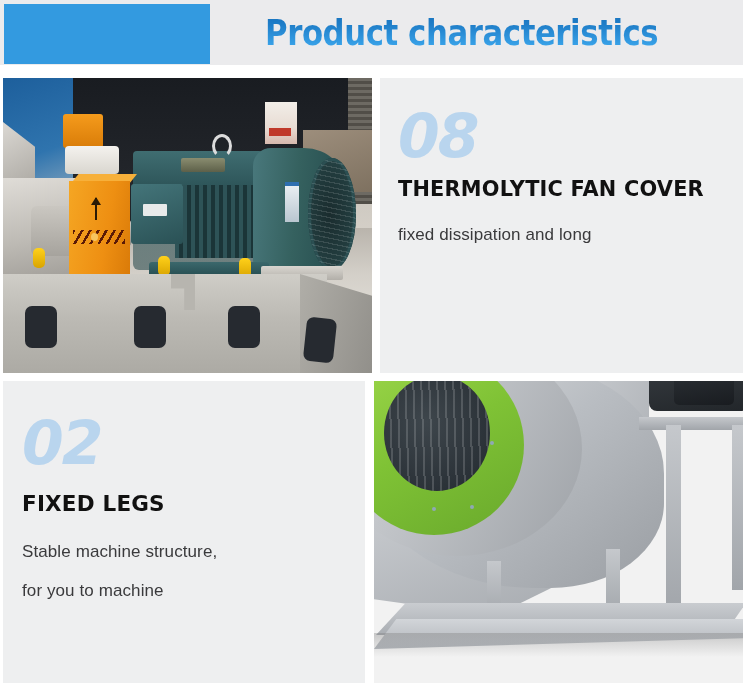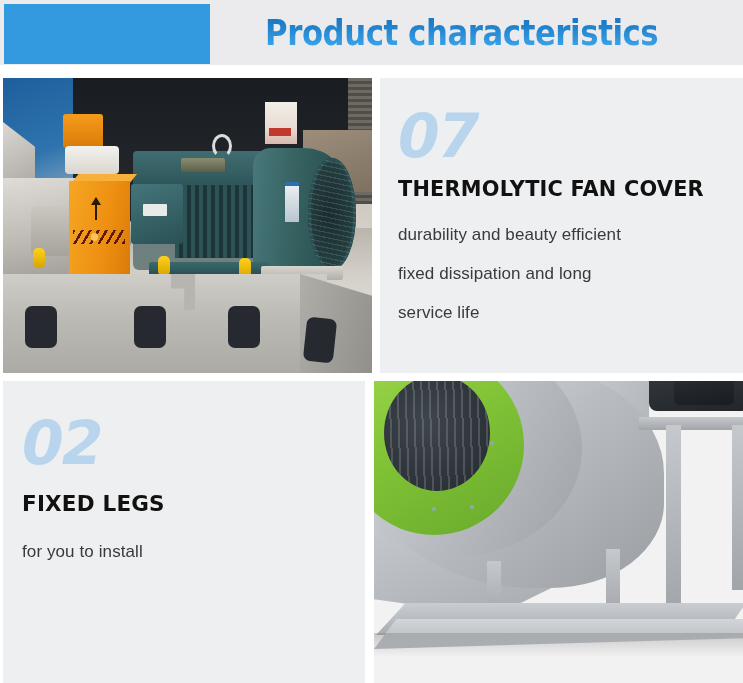--- a/index.html
+++ b/index.html
@@ -327,39 +327,38 @@
       <div class="p1-bracket"></div>
       <div class="p1-win p1-w1"></div>
       <div class="p1-win p1-w2"></div>
       <div class="p1-win p1-w3"></div>
       <div class="p1-win p1-w4"></div>
     </div>
   </div>
 
   <div class="cell cell-text-right">
     <div class="txt-inner-1">
-      <div class="num">07</div>
+      <div class="num">08</div>
       <div class="feat-title">THERMOLYTIC FAN COVER</div>
       <div class="feat-body">
-        <div>durability and beauty efficient</div>
         <div>fixed dissipation and long</div>
-        <div>service life</div>
       </div>
     </div>
   </div>
 </div>
 
 <div class="row row-2">
 
   <div class="cell cell-text-left">
     <div class="txt-inner-2">
       <div class="num">02</div>
       <div class="feat-title">FIXED LEGS</div>
       <div class="feat-body">
-        <div>for you to install</div>
+        <div>Stable machine structure,</div>
+        <div>for you to machine</div>
       </div>
     </div>
   </div>
 
   <div class="cell cell-img-right">
     <div class="photo">
       <div class="p2-bg"></div>
       <div class="p2-motor"></div>
       <div class="p2-motor2"></div>
       <div class="p2-body"></div>

